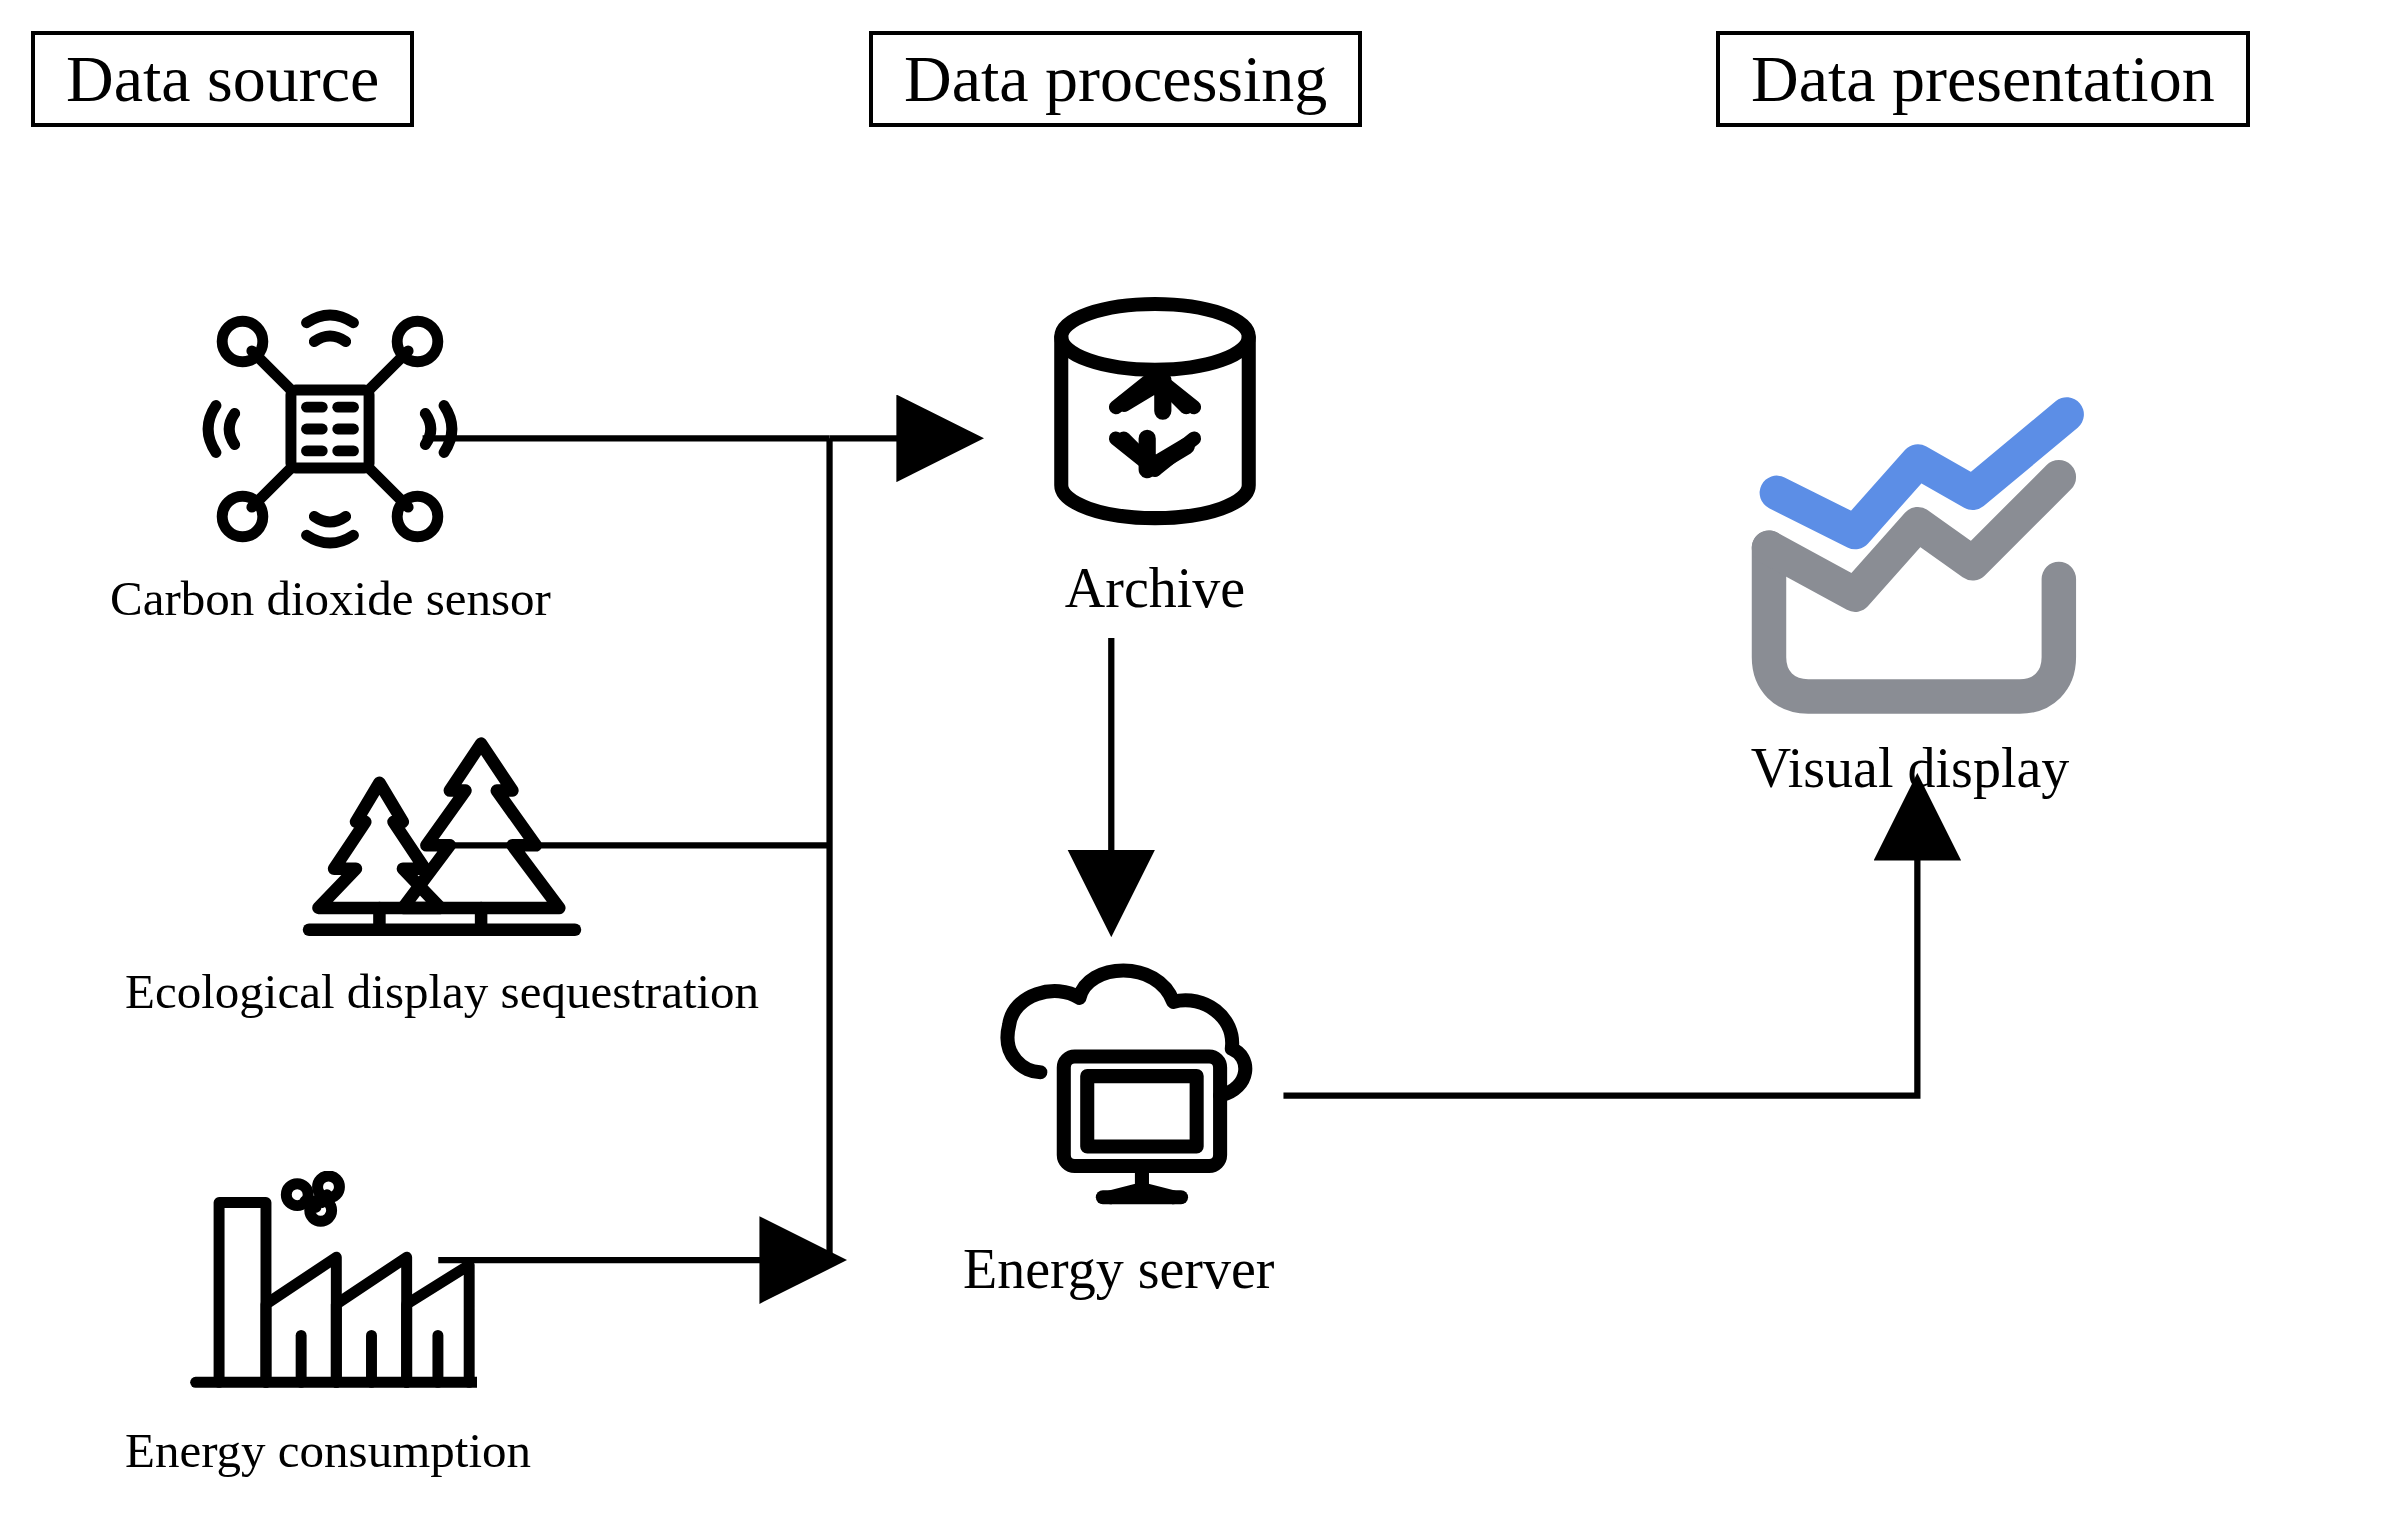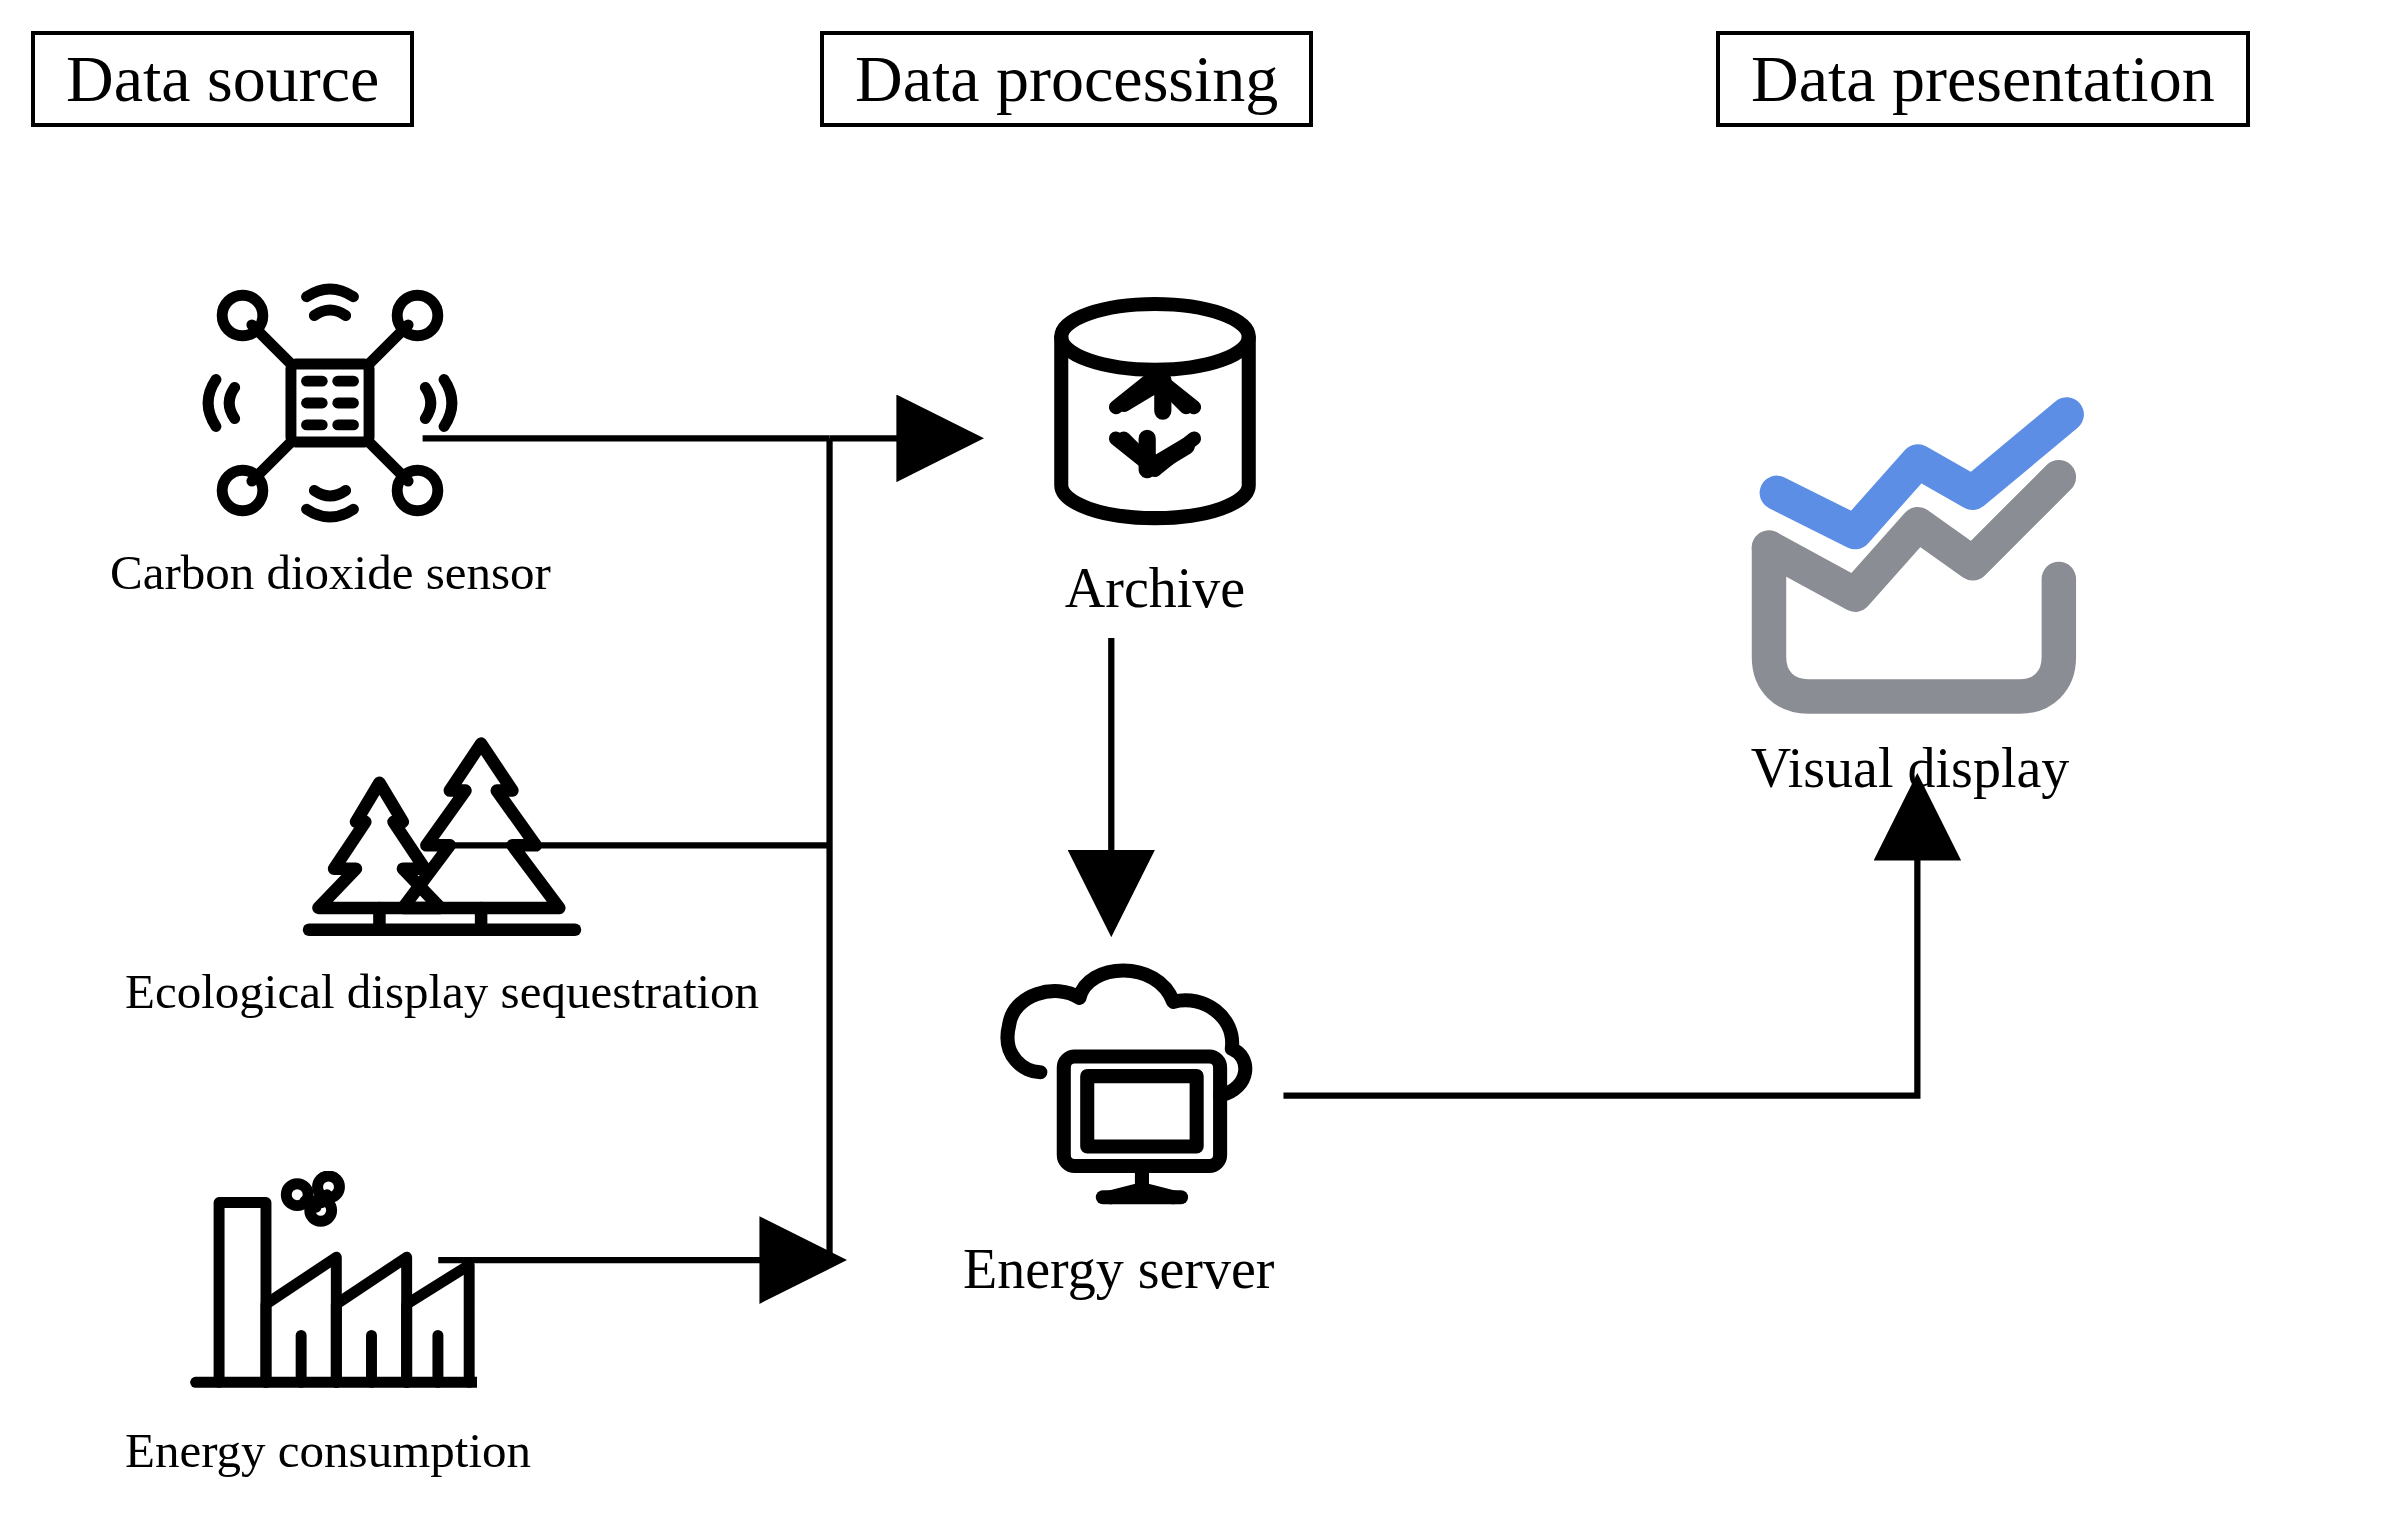--- a/index.html
+++ b/index.html
@@ -51,28 +51,28 @@
     stroke-width: 8;
     fill: none;
   }
 </style>
 </head>
 <body>
 
 <div class="header-box" style="left:31px; top:31px;">
   <span>Data source</span>
 </div>
-<div class="header-box" style="left:820px; top:31px;text-align:center;">
+<div class="header-box" style="left:869px; top:31px;text-align:center;">
   <span>Data processing</span>
 </div>
 <div class="header-box" style="left:1716px; top:31px;">
   <span>Data presentation</span>
 </div>
 
-<div class="node node-small" style="left:110px; top:278px;">
+<div class="node node-small" style="left:110px; top:304px;">
   <svg class="icon" width="266" height="250" viewBox="0 0 340 320">
     <g fill="none" stroke="#000" stroke-width="14" stroke-linecap="round" stroke-linejoin="round">
 
       <rect x="120" y="110" width="100" height="100" rx="6"></rect>
       <line x1="140" y1="132" x2="160" y2="132"></line>
       <line x1="180" y1="132" x2="200" y2="132"></line>
       <line x1="140" y1="160" x2="160" y2="160"></line>
       <line x1="180" y1="160" x2="200" y2="160"></line>
       <line x1="140" y1="188" x2="160" y2="188"></line>
       <line x1="180" y1="188" x2="200" y2="188"></line>

